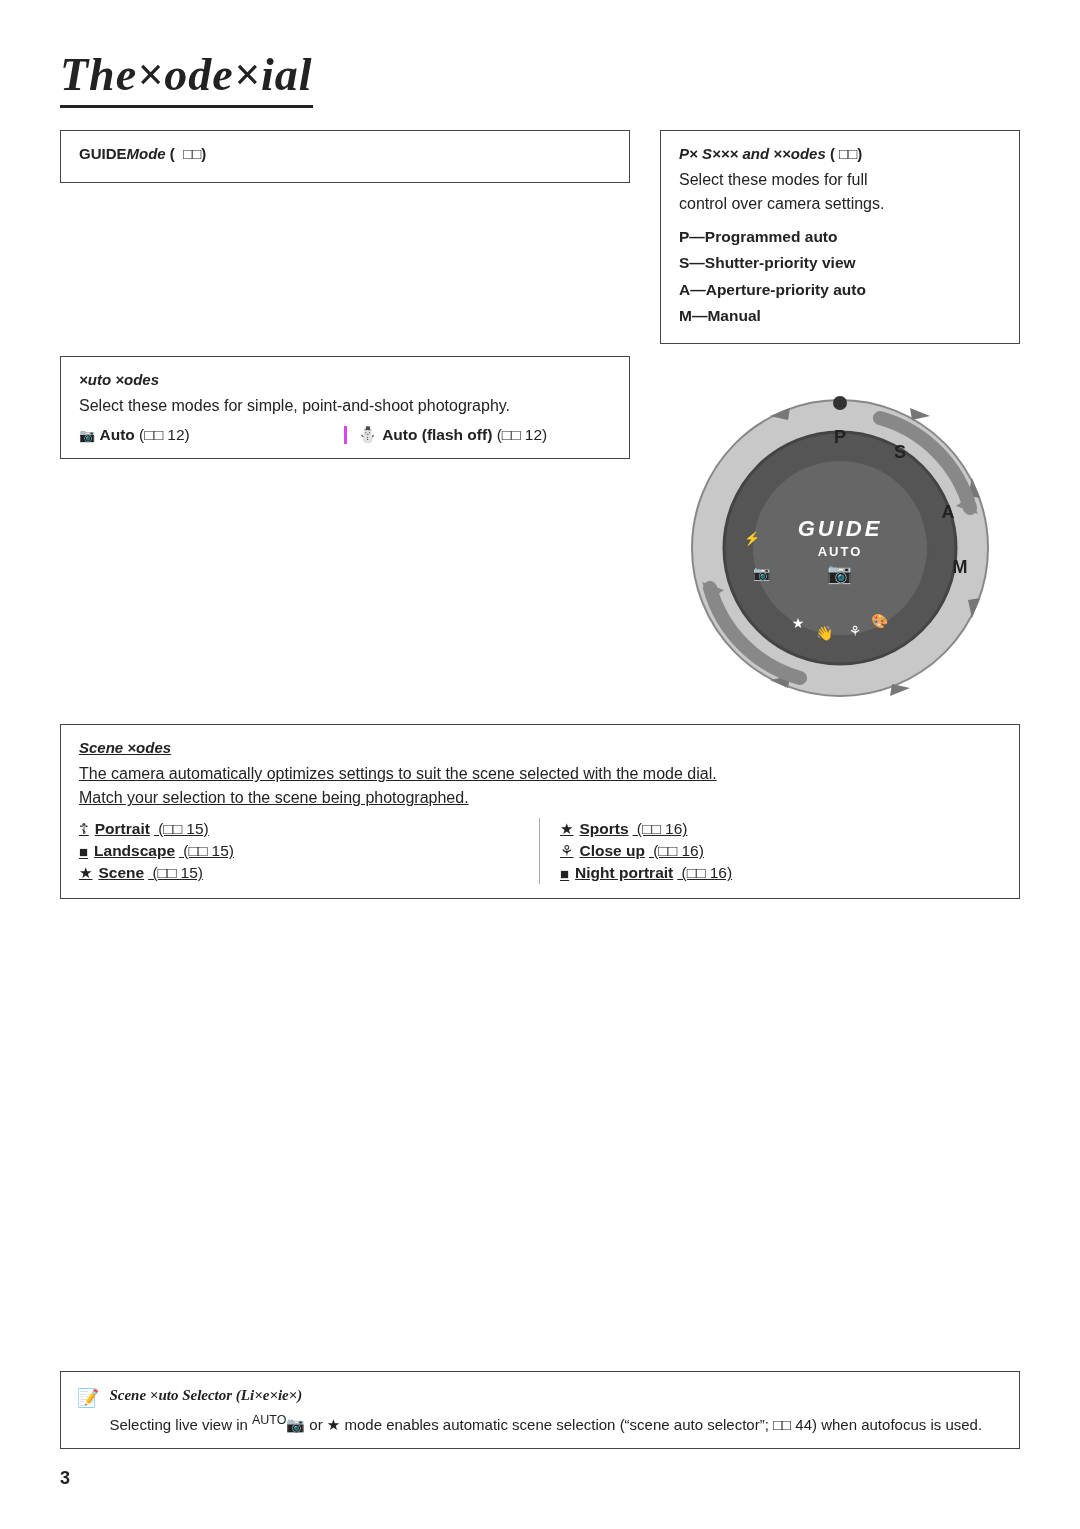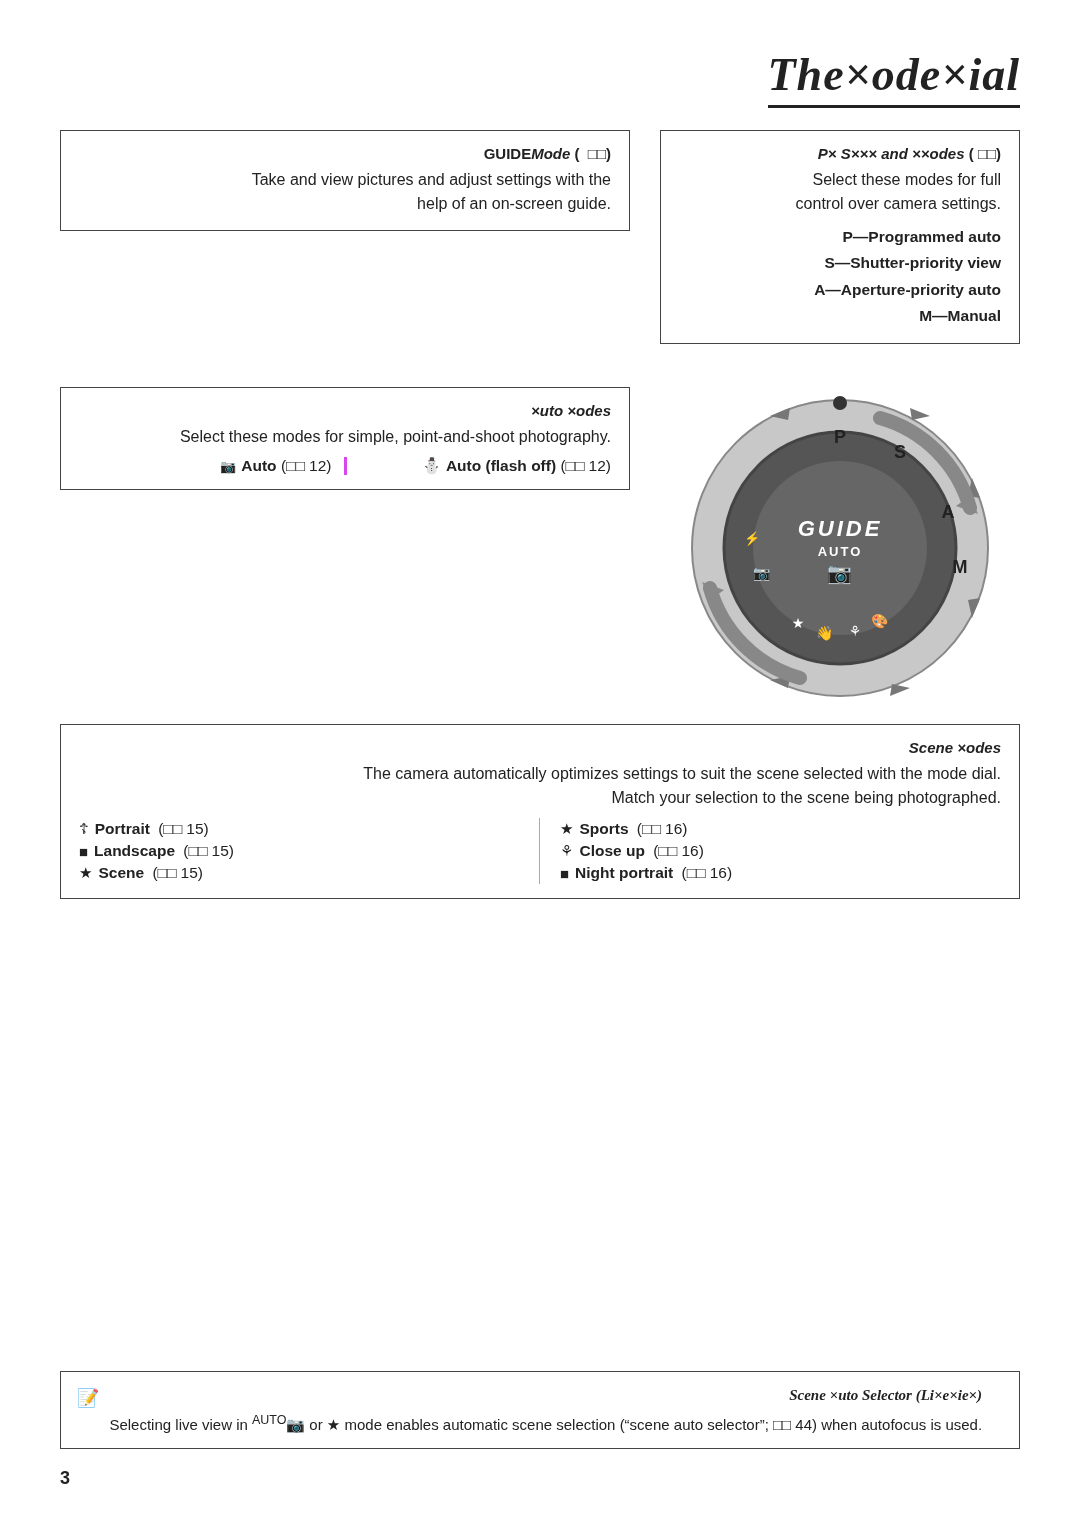--- a/index.html
+++ b/index.html
@@ -9,21 +9,20 @@
       background: #fff;
       font-family: Arial, sans-serif;
       color: #222;
       position: relative;
     }
     .page {
       width: 1080px;
       min-height: 1529px;
       padding: 48px 60px 40px 60px;
       position: relative;
-      text-align: right;
     }
     .page-number {
       position: absolute;
       bottom: 40px;
       left: 60px;
       font-size: 18px;
       font-weight: bold;
     }
     h1.title {
       font-family: Georgia, 'Times New Roman', serif;
@@ -52,21 +51,21 @@
     .box-title {
       font-size: 15px;
       font-weight: bold;
       margin-bottom: 6px;
     }
     .box-body {
       font-size: 16px;
       line-height: 1.5;
     }
     .guide-box {
-      margin-bottom: 20px;
+      margin-bottom: 37px;
     }
     .psam-box {
     }
     .psam-modes {
       margin-top: 8px;
       font-size: 16px;
       line-height: 1.7;
     }
     .psam-modes .mode-line {
       font-weight: bold;
@@ -86,20 +85,21 @@
       border-right: 3px solid #d946ef;
       padding-right: 12px;
     }
     .auto-item:last-child {
       border-right: none;
       padding-left: 12px;
       padding-right: 0;
     }
     .scene-box {
       margin-bottom: 20px;
+      text-decoration: underline;
     }
     .scene-grid {
       display: grid;
       grid-template-columns: 1fr 1fr;
       gap: 4px 0;
       margin-top: 8px;
       font-size: 15.5px;
     }
     .scene-item {
       display: flex;
@@ -178,24 +178,20 @@
 
 
   
   <div class="upper-area">
 
     <div class="upper-left">
 
       <div class="box guide-box">
         <div class="box-title">
           <strong><span>GUIDE<em>Mode</em> (&nbsp;&nbsp;□□)</span></strong>
-        </div>
-        <div class="box-body">
-          <span>Take and view pictures and adjust settings with the</span><br>
-          <span>help of an on-screen guide.</span>
         </div>
       </div>
 
       <div class="box auto-box" style="margin-top: 120px;">
         <div class="box-title">
           <em><strong><span>×uto ×odes</span></strong></em>
         </div>
         <div class="box-body">
           <span>Select these modes for simple, point-and-shoot photography.</span>
         </div>

